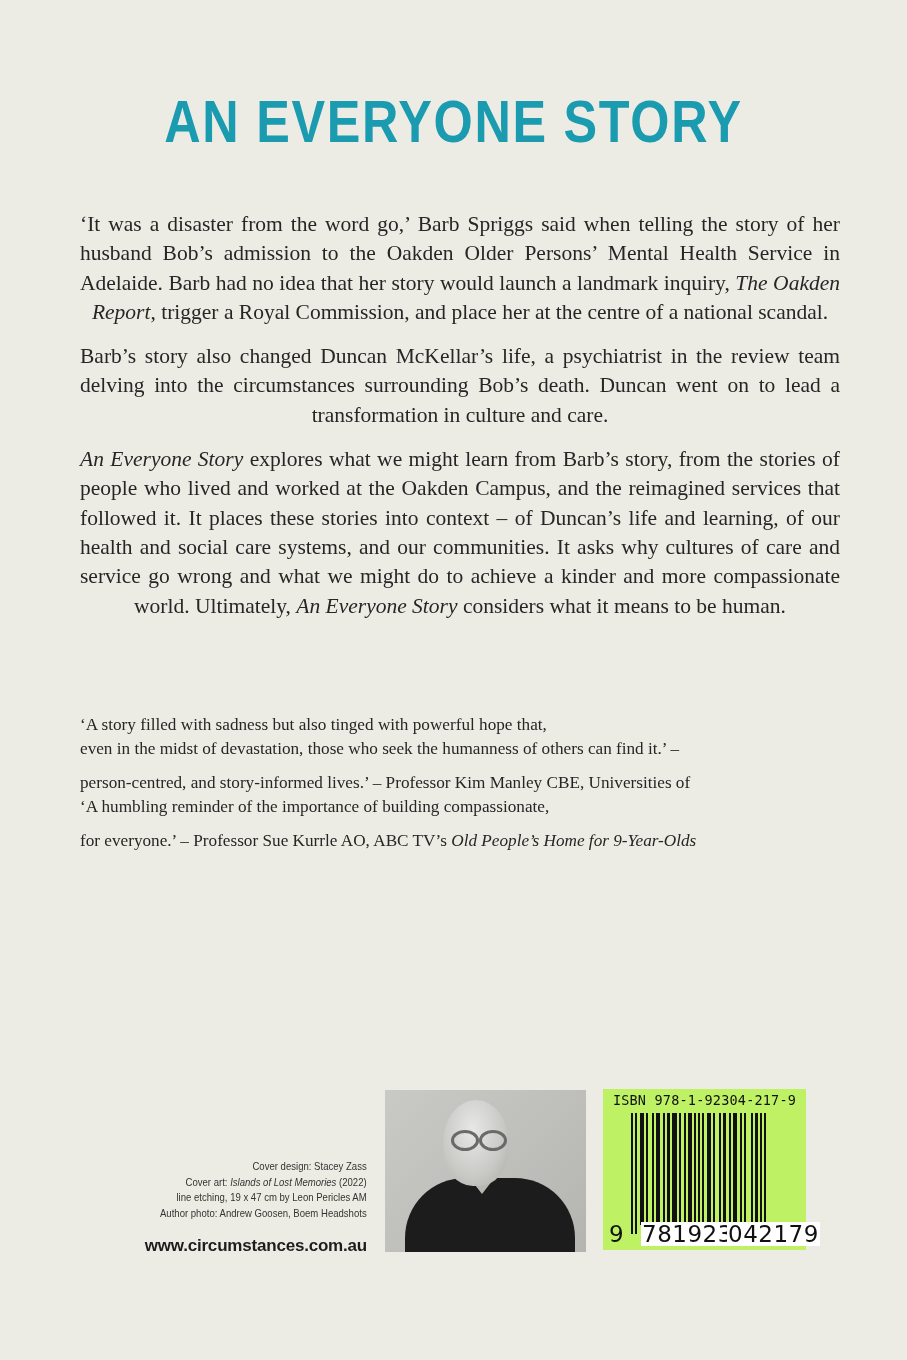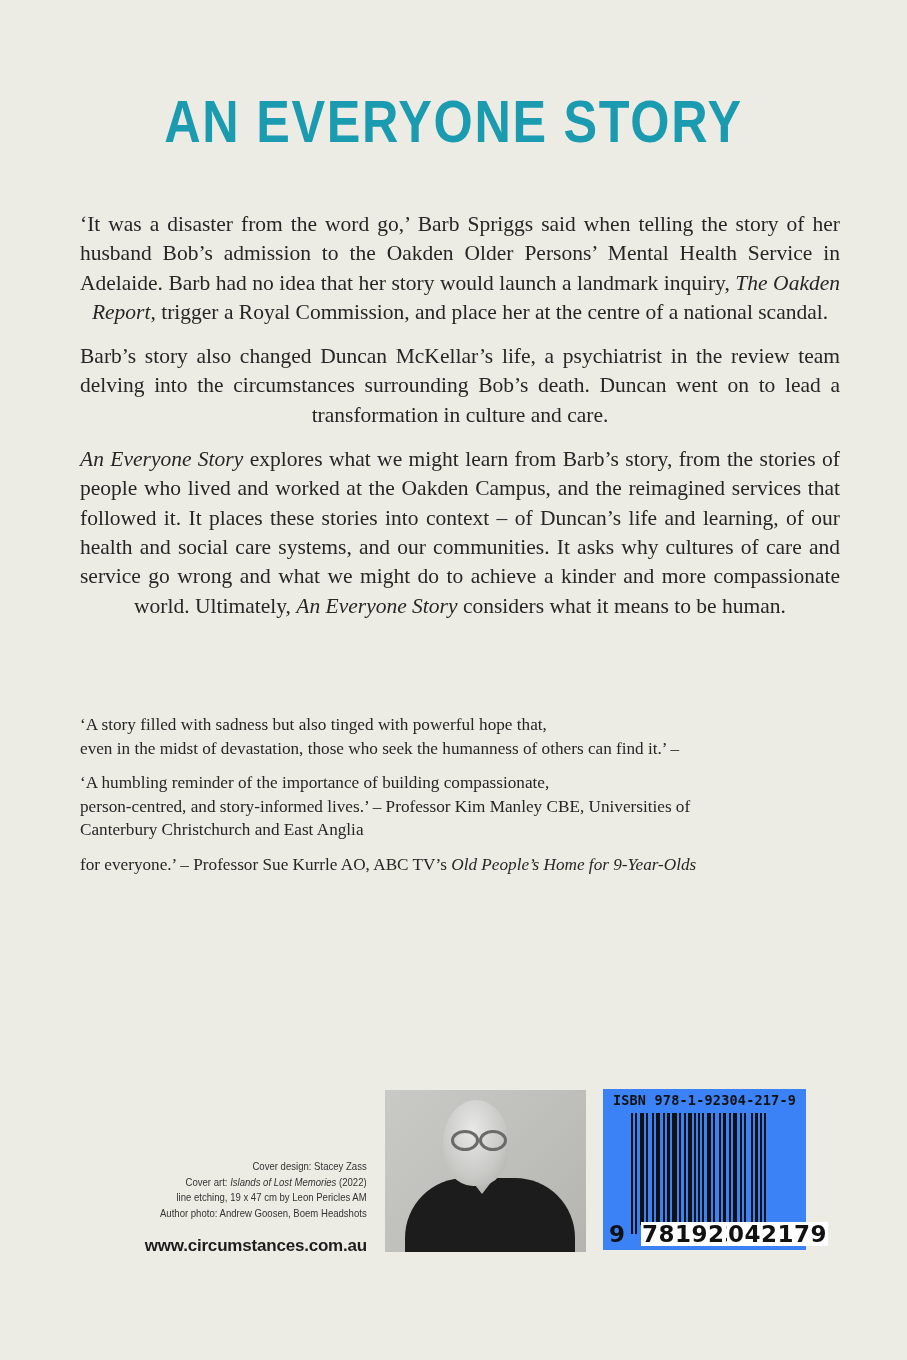--- a/index.html
+++ b/index.html
@@ -69,22 +69,21 @@
   .photo .body {
     position:absolute; left:20px; top:88px; width:170px; height:120px;
     background:#1c1c1c; border-radius:60px 60px 0 0;
   }
   .photo .neck {
     position:absolute; left:80px; top:82px; width:34px; height:22px;
     background:#b8b8b5; clip-path:polygon(0 0,100% 0,50% 100%);
   }
   .barcode {
     position:absolute; left:603px; top:1089px; width:203px; height:161px;
-    background:#3b82f6;
-    font-weight:bold;
+    background:#bef264;
   }
   .isbn-top {
     position:absolute; left:0; right:0; top:3px; text-align:center;
     font-family:"DejaVu Sans Mono", "Liberation Mono", monospace;
     font-size:13.5px; color:#111; letter-spacing:0.2px;
   }
   .bars {
     position:absolute; left:28px; top:24px; width:165px; height:112px;
     display:flex; align-items:stretch;
   }
@@ -118,23 +117,22 @@
       <em>An Everyone Story</em><span> explores what we might learn from Barb’s story, from the stories of people who lived and worked at the Oakden Campus, and the reimagined services that followed it. It places these stories into context – of Duncan’s life and learning, of our health and social care systems, and our communities. It asks why cultures of care and service go wrong and what we might do to achieve a kinder and more compassionate world. Ultimately, </span><em>An Everyone Story</em><span> considers what it means to be human.</span>
     </p>
   </div>
 
   <div class="quotes">
     <p>
       <span class="line">‘A story filled with sadness but also tinged with powerful hope that,</span>
       <span class="line">even in the midst of devastation, those who seek the humanness of others can find it.’ –</span>
     </p>
     <p>
+      <span class="line">person-centred, and story-informed lives.’ – Professor Kim Manley CBE, Universities of</span>
       <span class="line">‘A humbling reminder of the importance of building compassionate,</span>
-      <span class="line">person-centred, and story-informed lives.’ – Professor Kim Manley CBE, Universities of</span>
-      <span class="line">Canterbury Christchurch and East Anglia</span>
     </p>
     <p>
       <span class="line"><span>for everyone.’ – Professor Sue Kurrle AO, ABC TV’s </span><em>Old People’s Home for 9-Year-Olds</em></span>
     </p>
   </div>
 
   <div class="credits">
     <div>Cover design: Stacey Zass</div>
     <div><span>Cover art: </span><em>Islands of Lost Memories</em><span> (2022)</span></div>
     <div>line etching, 19 x 47 cm by Leon Pericles AM</div>

